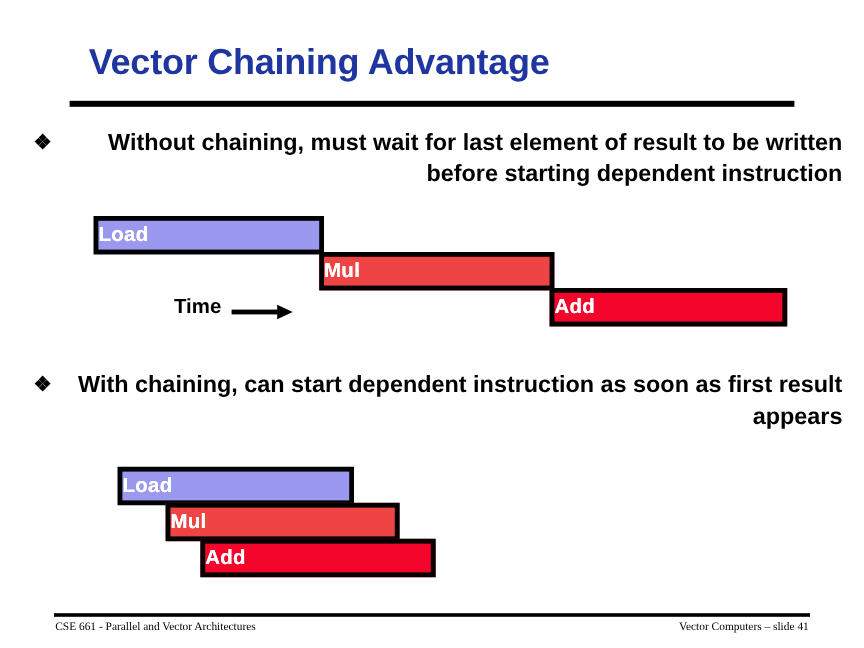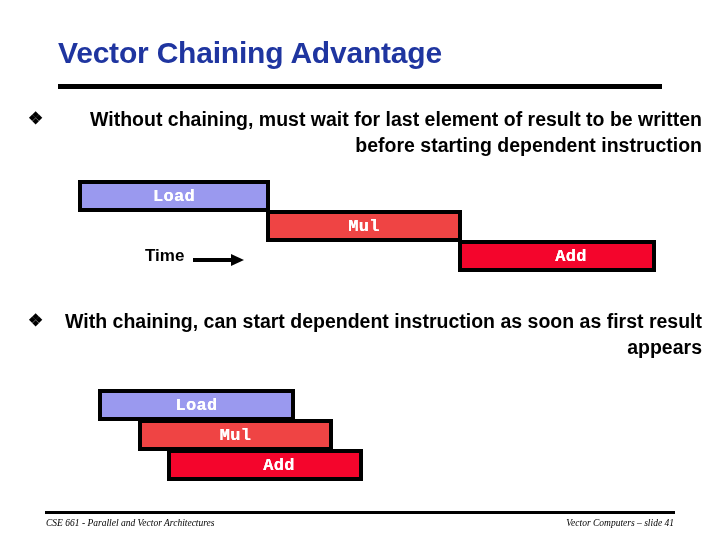--- a/index.html
+++ b/index.html
@@ -12,21 +12,21 @@
     height: 540px;
     position: relative;
     overflow: hidden;
     font-family: "Liberation Sans", sans-serif;
     -webkit-font-smoothing: none;
   }
 
   
   #slide-title {
     position: absolute;
-    left: 58px;
+    left: 74px;
     top: 36px;
     font-size: 30px;
     font-weight: bold;
     color: #1f35a0;
     letter-spacing: -0.2px;
     white-space: nowrap;
   }
   #title-rule {
     position: absolute;
     left: 58px;
@@ -63,28 +63,26 @@
   
   .bar {
     position: absolute;
     box-sizing: border-box;
     border: 4px solid #000000;
     color: #ffffff;
     font-size: 17px;
     font-weight: bold;
     display: flex;
     align-items: center;
-    justify-content: center;
     letter-spacing: 0.3px;
     text-shadow: 0 0 0 #fff;
-    font-family: Liberation Mono, monospace;
   }
   .bar-load { background: #9a99ef; }
   .bar-mul  { background: #ef4444; }
-  .bar-add  { background: #f4052c; padding-left: 28px; }
+  .bar-add  { background: #f4052c; }
 
   
   #d1-load { left: 78px;  top: 180px; width: 192px; height: 32px; }
   #d1-mul  { left: 266px; top: 210px; width: 196px; height: 32px; }
   #d1-add  { left: 458px; top: 240px; width: 198px; height: 32px; }
 
   
   #d2-load { left: 98px;  top: 389px; width: 197px; height: 32px; }
   #d2-mul  { left: 138px; top: 419px; width: 195px; height: 32px; }
   #d2-add  { left: 167px; top: 449px; width: 196px; height: 32px; }
@@ -134,21 +132,20 @@
     left: 45px;
     top: 511px;
     width: 630px;
     height: 3px;
     background: #000000;
   }
   .footer-text {
     position: absolute;
     top: 518px;
     font-family: "Liberation Serif", serif;
-    font-style: italic;
     font-size: 9.5px;
     color: #000000;
     white-space: nowrap;
   }
   #footer-left  { left: 46px; }
   #footer-right { right: 46px; }
 </style>
 </head>
 <body>
 

